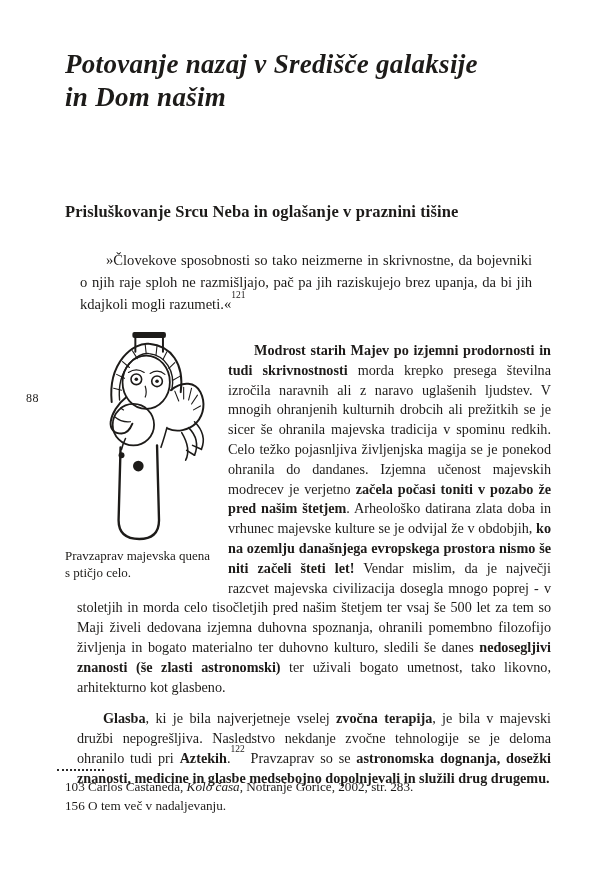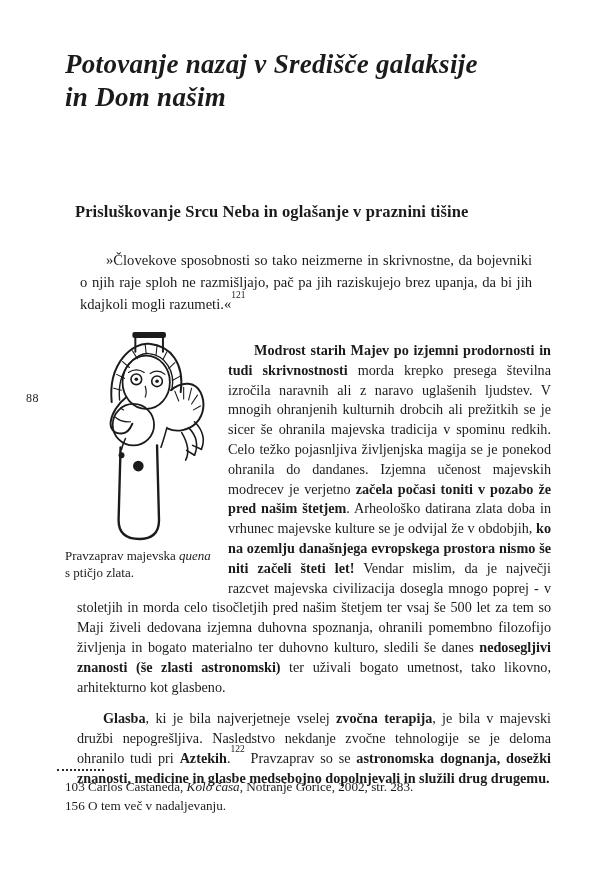--- a/index.html
+++ b/index.html
@@ -15,21 +15,21 @@
   .page-number{
     position:absolute;left:26px;top:391px;
     font-size:12px;letter-spacing:0.5px;
   }
   .chapter-title{
     position:absolute;left:65px;top:48px;width:480px;
     font-size:27px;font-weight:bold;font-style:italic;
     line-height:33px;letter-spacing:0.3px;margin:0;
   }
   .section-heading{
-    position:absolute;left:75px;top:202px;width:500px;
+    position:absolute;left:65px;top:202px;width:500px;
     font-size:16.5px;font-weight:bold;margin:0;letter-spacing:0.1px;
   }
   .epigraph{
     position:absolute;left:80px;top:249px;width:452px;
     font-size:14.6px;line-height:22px;text-align:justify;
     text-indent:26px;margin:0;
   }
   .body-block{
     position:absolute;left:65px;top:329px;width:498px;
     font-size:14.2px;line-height:19.8px;text-align:justify;
@@ -105,21 +105,21 @@
         <path class="ink-stroke" stroke-width="1.6" d="M90,92 C98,100 101,110 97,120 M84,98 C92,106 94,116 90,126 M77,103 C83,113 85,123 81,131"></path>
         <path class="ink-stroke" stroke-width="1.6" d="M97,120 L88,116 M90,126 L82,121"></path>
 
         <path class="ink-stroke" stroke-width="1.6" d="M62,98 C60,106 58,112 56,118 M20,109 C18,113 17,116 16,120"></path>
 
         <path class="ink-stroke" stroke-width="2.4" d="M15,118 L13,192 C13,206 22,211 34,211 C46,211 54,206 54,192 L52,116"></path>
 
         <circle cx="33" cy="137" r="5.4" fill="#1d1b19"></circle>
         <circle cx="16" cy="126" r="3" fill="#1d1b19"></circle>
       </svg>
-      <figcaption class="figure-caption"><span>Pravzaprav majevska </span><span style="font-style: italic;">quena</span><span> s ptičjo zlata.</span></figcaption>
+      <figcaption class="figure-caption"><span>Pravzaprav majevska </span><span style="">quena</span><span> s ptičjo celo.</span></figcaption>
     </figure>
 
     <p><span style="font-weight: bold;">Modrost starih Majev po izjemni prodornosti in tudi skrivnostnosti</span><span> morda krepko presega številna izročila naravnih ali z naravo uglašenih ljudstev. V mnogih ohranjenih kulturnih drobcih ali prežitkih se je sicer še ohranila majevska tradicija v spominu redkih. Celo težko pojasnljiva življenjska magija se je ponekod ohranila do dandanes. Izjemna učenost majevskih modrecev je verjetno </span><span style="font-weight: bold;">začela počasi toniti v pozabo že pred našim štetjem</span><span>. Arheološko datirana zlata doba in vrhunec majevske kulture se je odvijal že v obdobjih, </span><span style="font-weight: bold;">ko na ozemlju današnjega evropskega prostora nismo še niti začeli šteti let!</span><span> Vendar mislim, da je največji razcvet majevska civilizacija dosegla mnogo poprej - v stoletjih in morda celo tisočletjih pred našim štetjem ter vsaj še 500 let za tem so Maji živeli dedovana izjemna duhovna spoznanja, ohranili pomembno filozofijo življenja in bogato materialno ter duhovno kulturo, sledili še danes </span><span style="font-weight: bold;">nedosegljivi znanosti (še zlasti astronomski)</span><span> ter uživali bogato umetnost, tako likovno, arhitekturno kot glasbeno.</span></p>
     <p><span style="font-weight: bold;">Glasba</span><span>, ki je bila najverjetneje vselej </span><span style="font-weight: bold;">zvočna terapija</span><span>, je bila v majevski družbi nepogrešljiva. Nasledstvo nekdanje zvočne tehnologije se je deloma ohranilo tudi pri </span><span style="font-weight: bold;">Aztekih</span><span>.</span><sup>122</sup><span> Pravzaprav so se </span><span style="font-weight: bold;">astronomska dognanja, dosežki znanosti, medicine in glasbe medsebojno dopolnjevali in služili drug drugemu.</span></p>
   </div>
 
   <div class="footnote-separator"></div>
 
   <div class="footnotes">
     <p><span>103 Carlos Castaneda, </span><span style="font-style: italic;">Kolo časa</span><span>, Notranje Gorice, 2002, str. 283.</span></p>

